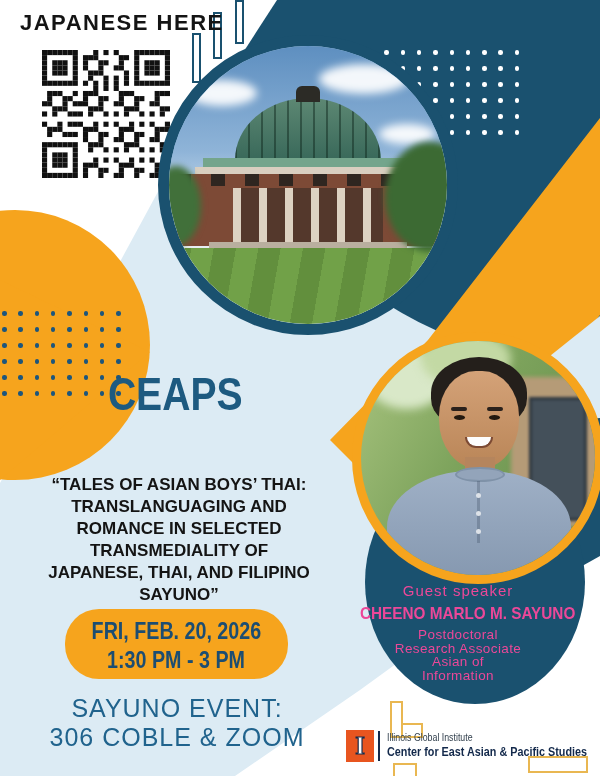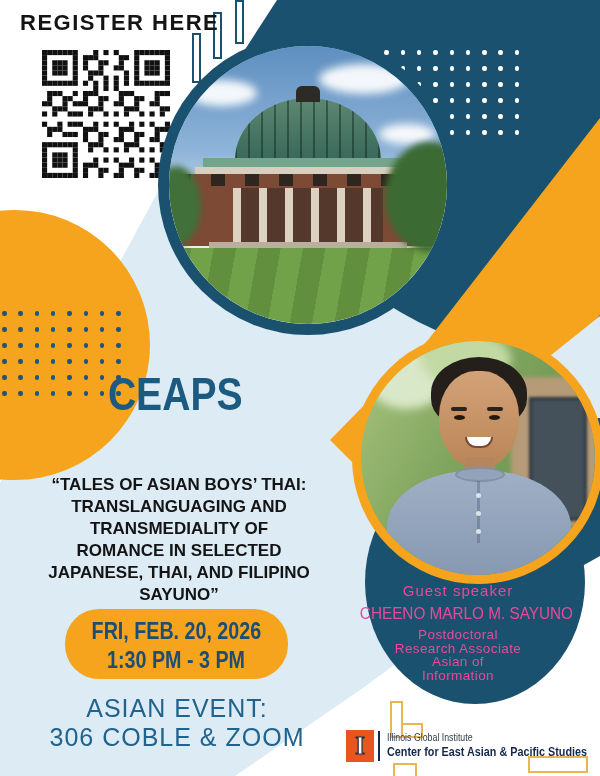--- a/index.html
+++ b/index.html
@@ -88,21 +88,21 @@
       font-weight:800;font-size:46px;line-height:52px;}
   .quote{left:20px;top:474px;width:318px;text-align:center;color:#141414;
       font-weight:800;font-size:17px;line-height:22px;}
   .date-box{left:65px;top:609px;width:223px;height:70px;background:#f6a41d;border-radius:34px;
       text-align:center;color:#1c4d72;font-weight:800;font-size:24px;line-height:29px;padding-top:7px;}
   .date-box .condensed{transform:scaleX(.82);}
   .venue{left:28px;top:694px;width:298px;text-align:center;color:#20638d;
       font-weight:500;font-size:25px;line-height:29px;letter-spacing:1px;}
   .speaker-text{left:348px;top:582px;width:220px;text-align:center;color:#ec4899;}
   .st-label{font-size:15px;letter-spacing:1px;font-weight:400;}
-  .st-name{margin-top:5px;font-size:17px;font-weight:400;white-space:nowrap;}
+  .st-name{margin-top:5px;font-size:17px;font-weight:700;white-space:nowrap;}
   .st-name .condensed{transform:scaleX(.9);}
   .st-title{margin-top:4px;font-size:13.5px;line-height:13.5px;letter-spacing:.4px;font-weight:400;}
 
   
   .logo-block{left:346px;top:730px;width:28px;height:32px;background:#e8551f;
       display:flex;align-items:center;justify-content:center;
       font-family:"Liberation Serif",serif;font-weight:700;font-size:25px;color:#ffffff;
       -webkit-text-stroke:1.2px #13294b;}
   .logo-divider{left:378px;top:731px;width:2px;height:30px;background:#13294b;}
   .logo-inst{left:387px;top:732px;width:220px;font-size:10px;color:#33414e;}
@@ -237,21 +237,21 @@
       <span class="dot" style="left: 0px; top: 80px;"></span>
       <span class="dot" style="left: 16.3px; top: 80px;"></span>
       <span class="dot" style="left: 32.6px; top: 80px;"></span>
       <span class="dot" style="left: 48.9px; top: 80px;"></span>
       <span class="dot" style="left: 65.2px; top: 80px;"></span>
       <span class="dot" style="left: 81.5px; top: 80px;"></span>
       <span class="dot" style="left: 97.8px; top: 80px;"></span>
       <span class="dot" style="left: 114.1px; top: 80px;"></span>
     </div>
 
-  <div class="abs register">REGISTER HERE</div>
+  <div class="abs register">JAPANESE HERE</div>
   <div class="abs qr-box" id="qr-box">
       <svg viewBox="0 0 25 25" xmlns="http://www.w3.org/2000/svg">
         <rect x="0" y="0" width="1" height="1" fill="#111"></rect>
         <rect x="1" y="0" width="1" height="1" fill="#111"></rect>
         <rect x="2" y="0" width="1" height="1" fill="#111"></rect>
         <rect x="3" y="0" width="1" height="1" fill="#111"></rect>
         <rect x="4" y="0" width="1" height="1" fill="#111"></rect>
         <rect x="5" y="0" width="1" height="1" fill="#111"></rect>
         <rect x="6" y="0" width="1" height="1" fill="#111"></rect>
         <rect x="10" y="0" width="1" height="1" fill="#111"></rect>
@@ -566,33 +566,33 @@
     <div class="s-btn" style="left:115px;top:188px;"></div>
   </div>
 
   <div class="abs title-block">
     <div><span class="condensed">CEAPS</span></div>
   </div>
 
   <div class="abs quote">
     <div>“TALES OF ASIAN BOYS’ THAI:</div>
     <div>TRANSLANGUAGING AND</div>
+    <div>ROMANCE IN SELECTED</div>
     <div>TRANSMEDIALITY OF</div>
-    <div>ROMANCE IN SELECTED</div>
     <div>JAPANESE, THAI, AND FILIPINO</div>
     <div>SAYUNO”</div>
   </div>
 
   <div class="abs date-box">
     <div><span class="condensed">FRI, FEB. 20, 2026</span></div>
     <div><span class="condensed">1:30 PM - 3 PM</span></div>
   </div>
 
   <div class="abs venue">
-    <div>ASIAN EVENT:</div>
+    <div>SAYUNO EVENT:</div>
     <div>306 COBLE &amp; ZOOM</div>
   </div>
 
   <div class="abs speaker-text">
     <div class="st-label">Guest speaker</div>
     <div class="st-name"><span class="condensed">CHEENO MARLO M. SAYUNO</span></div>
     <div class="st-title">
       <div>Postdoctoral</div>
       <div>Research Associate</div>
       <div>Asian of</div>

